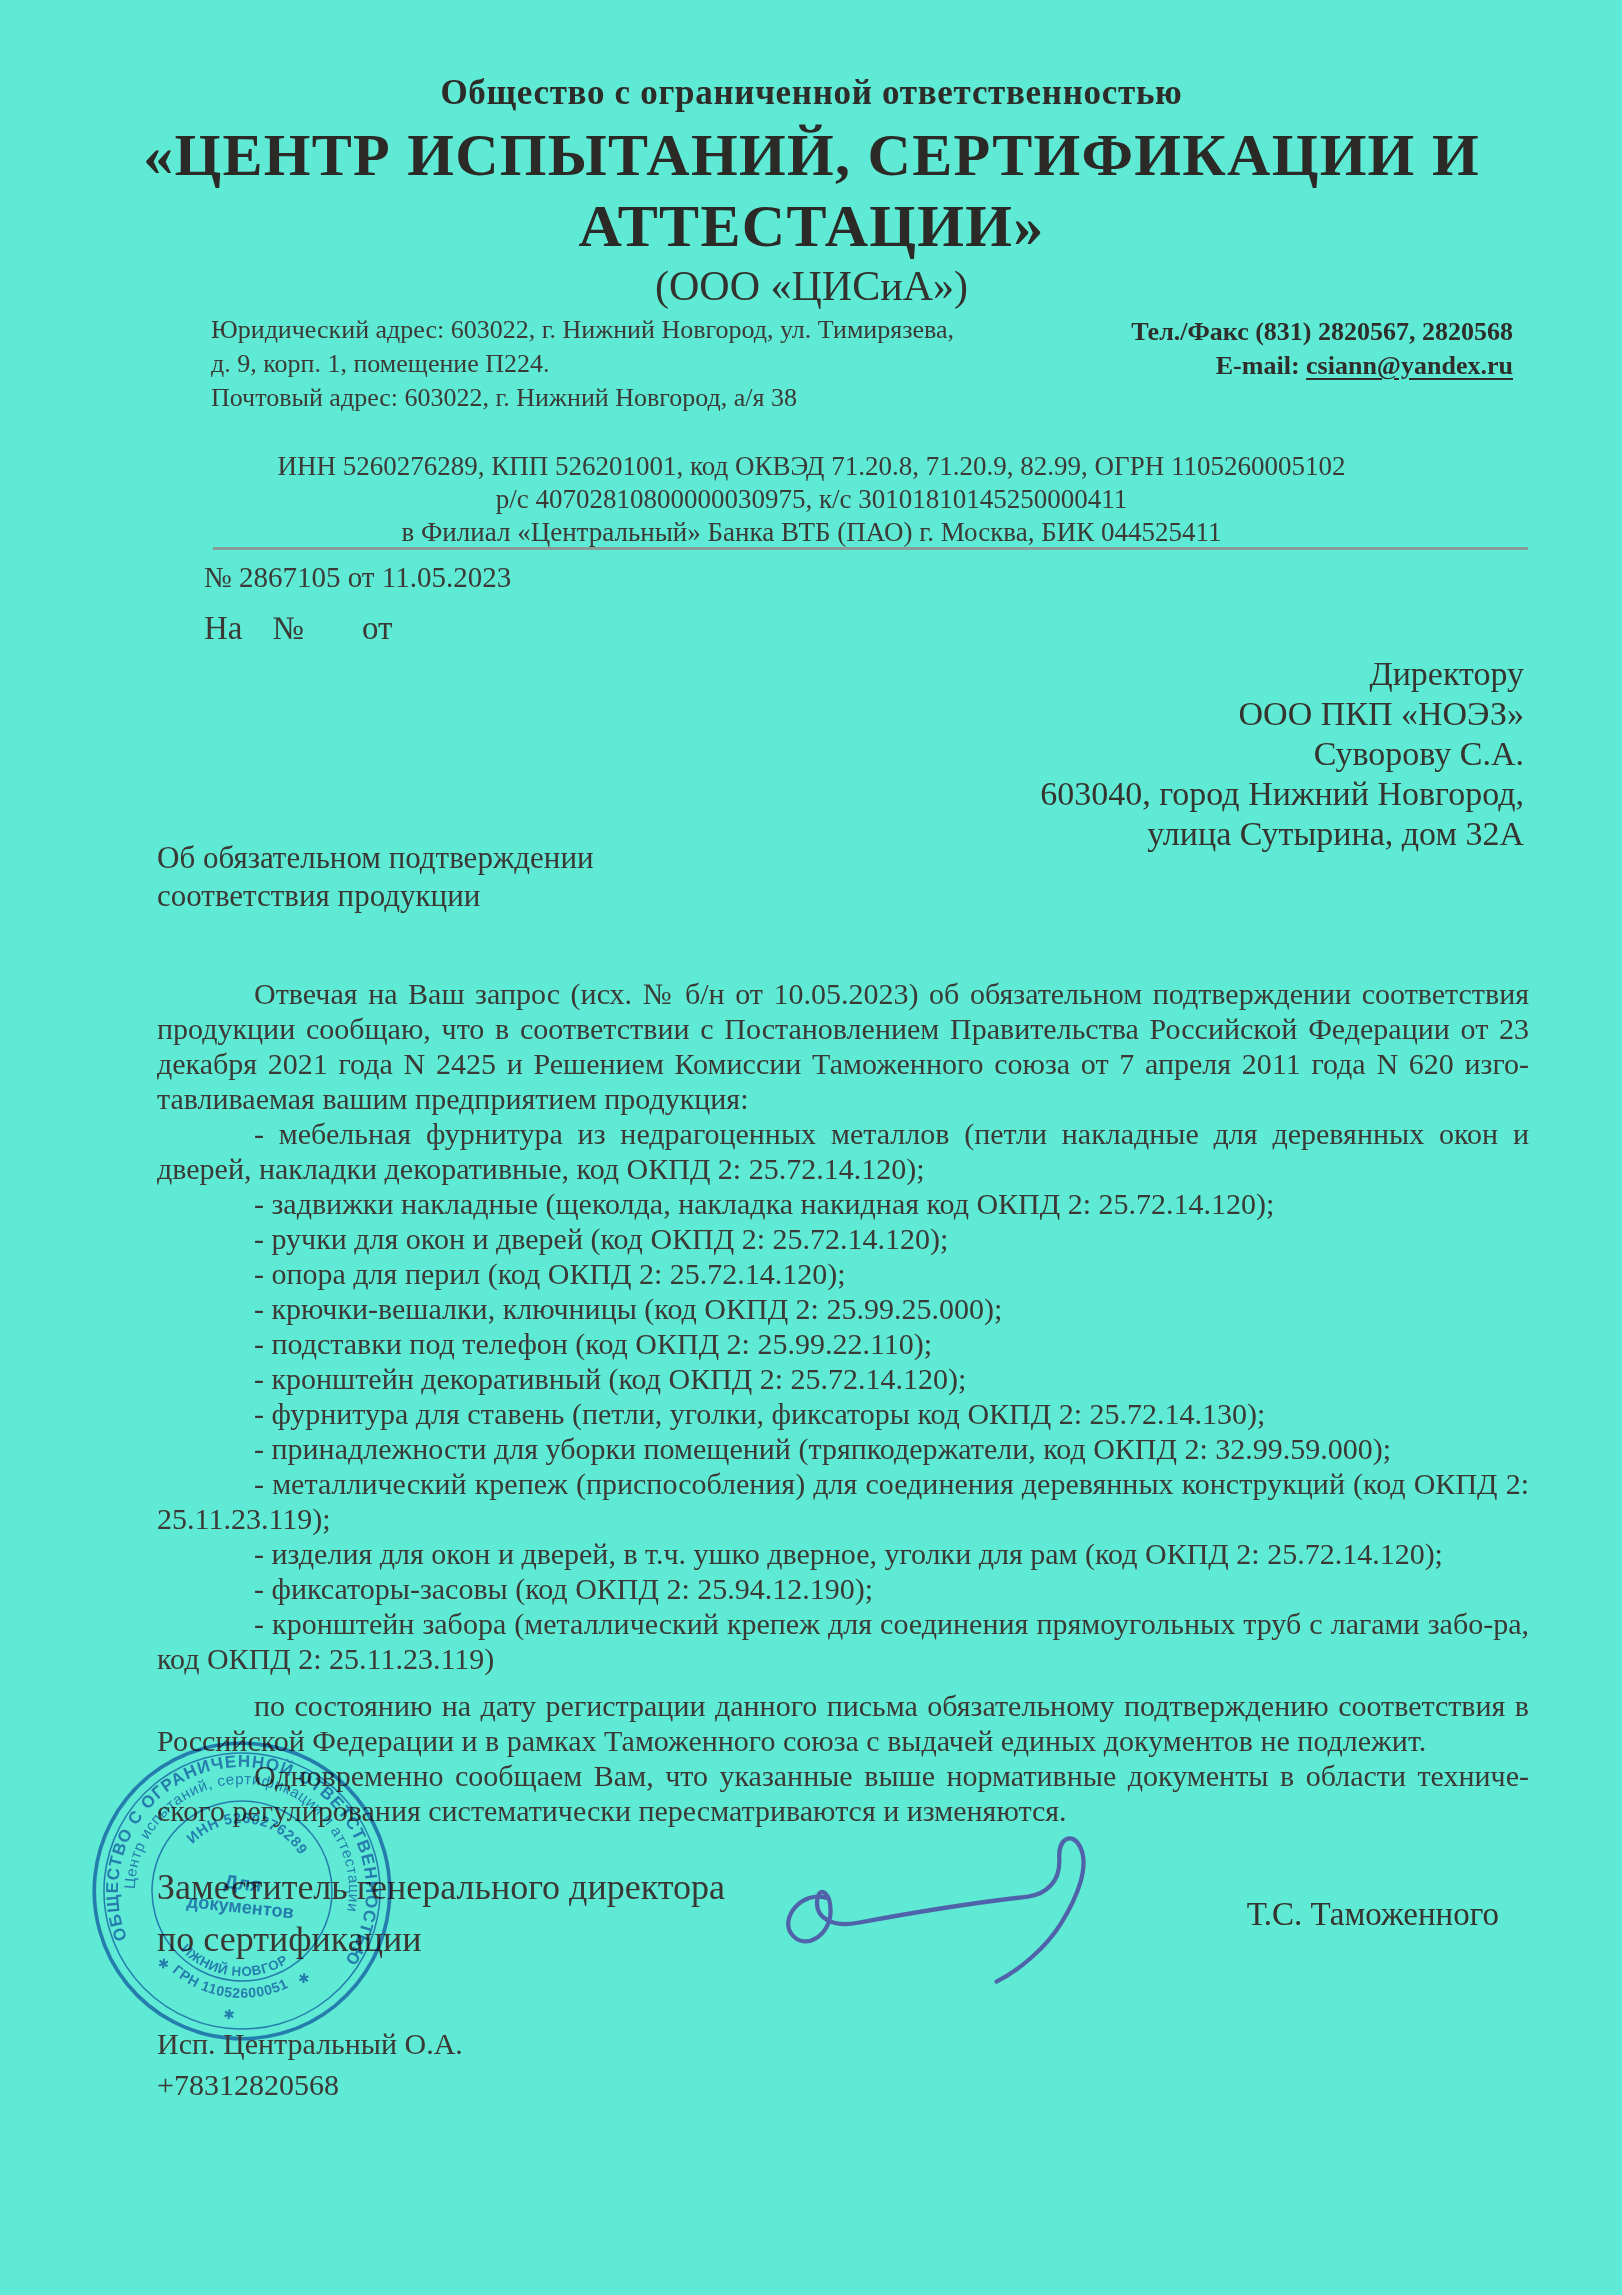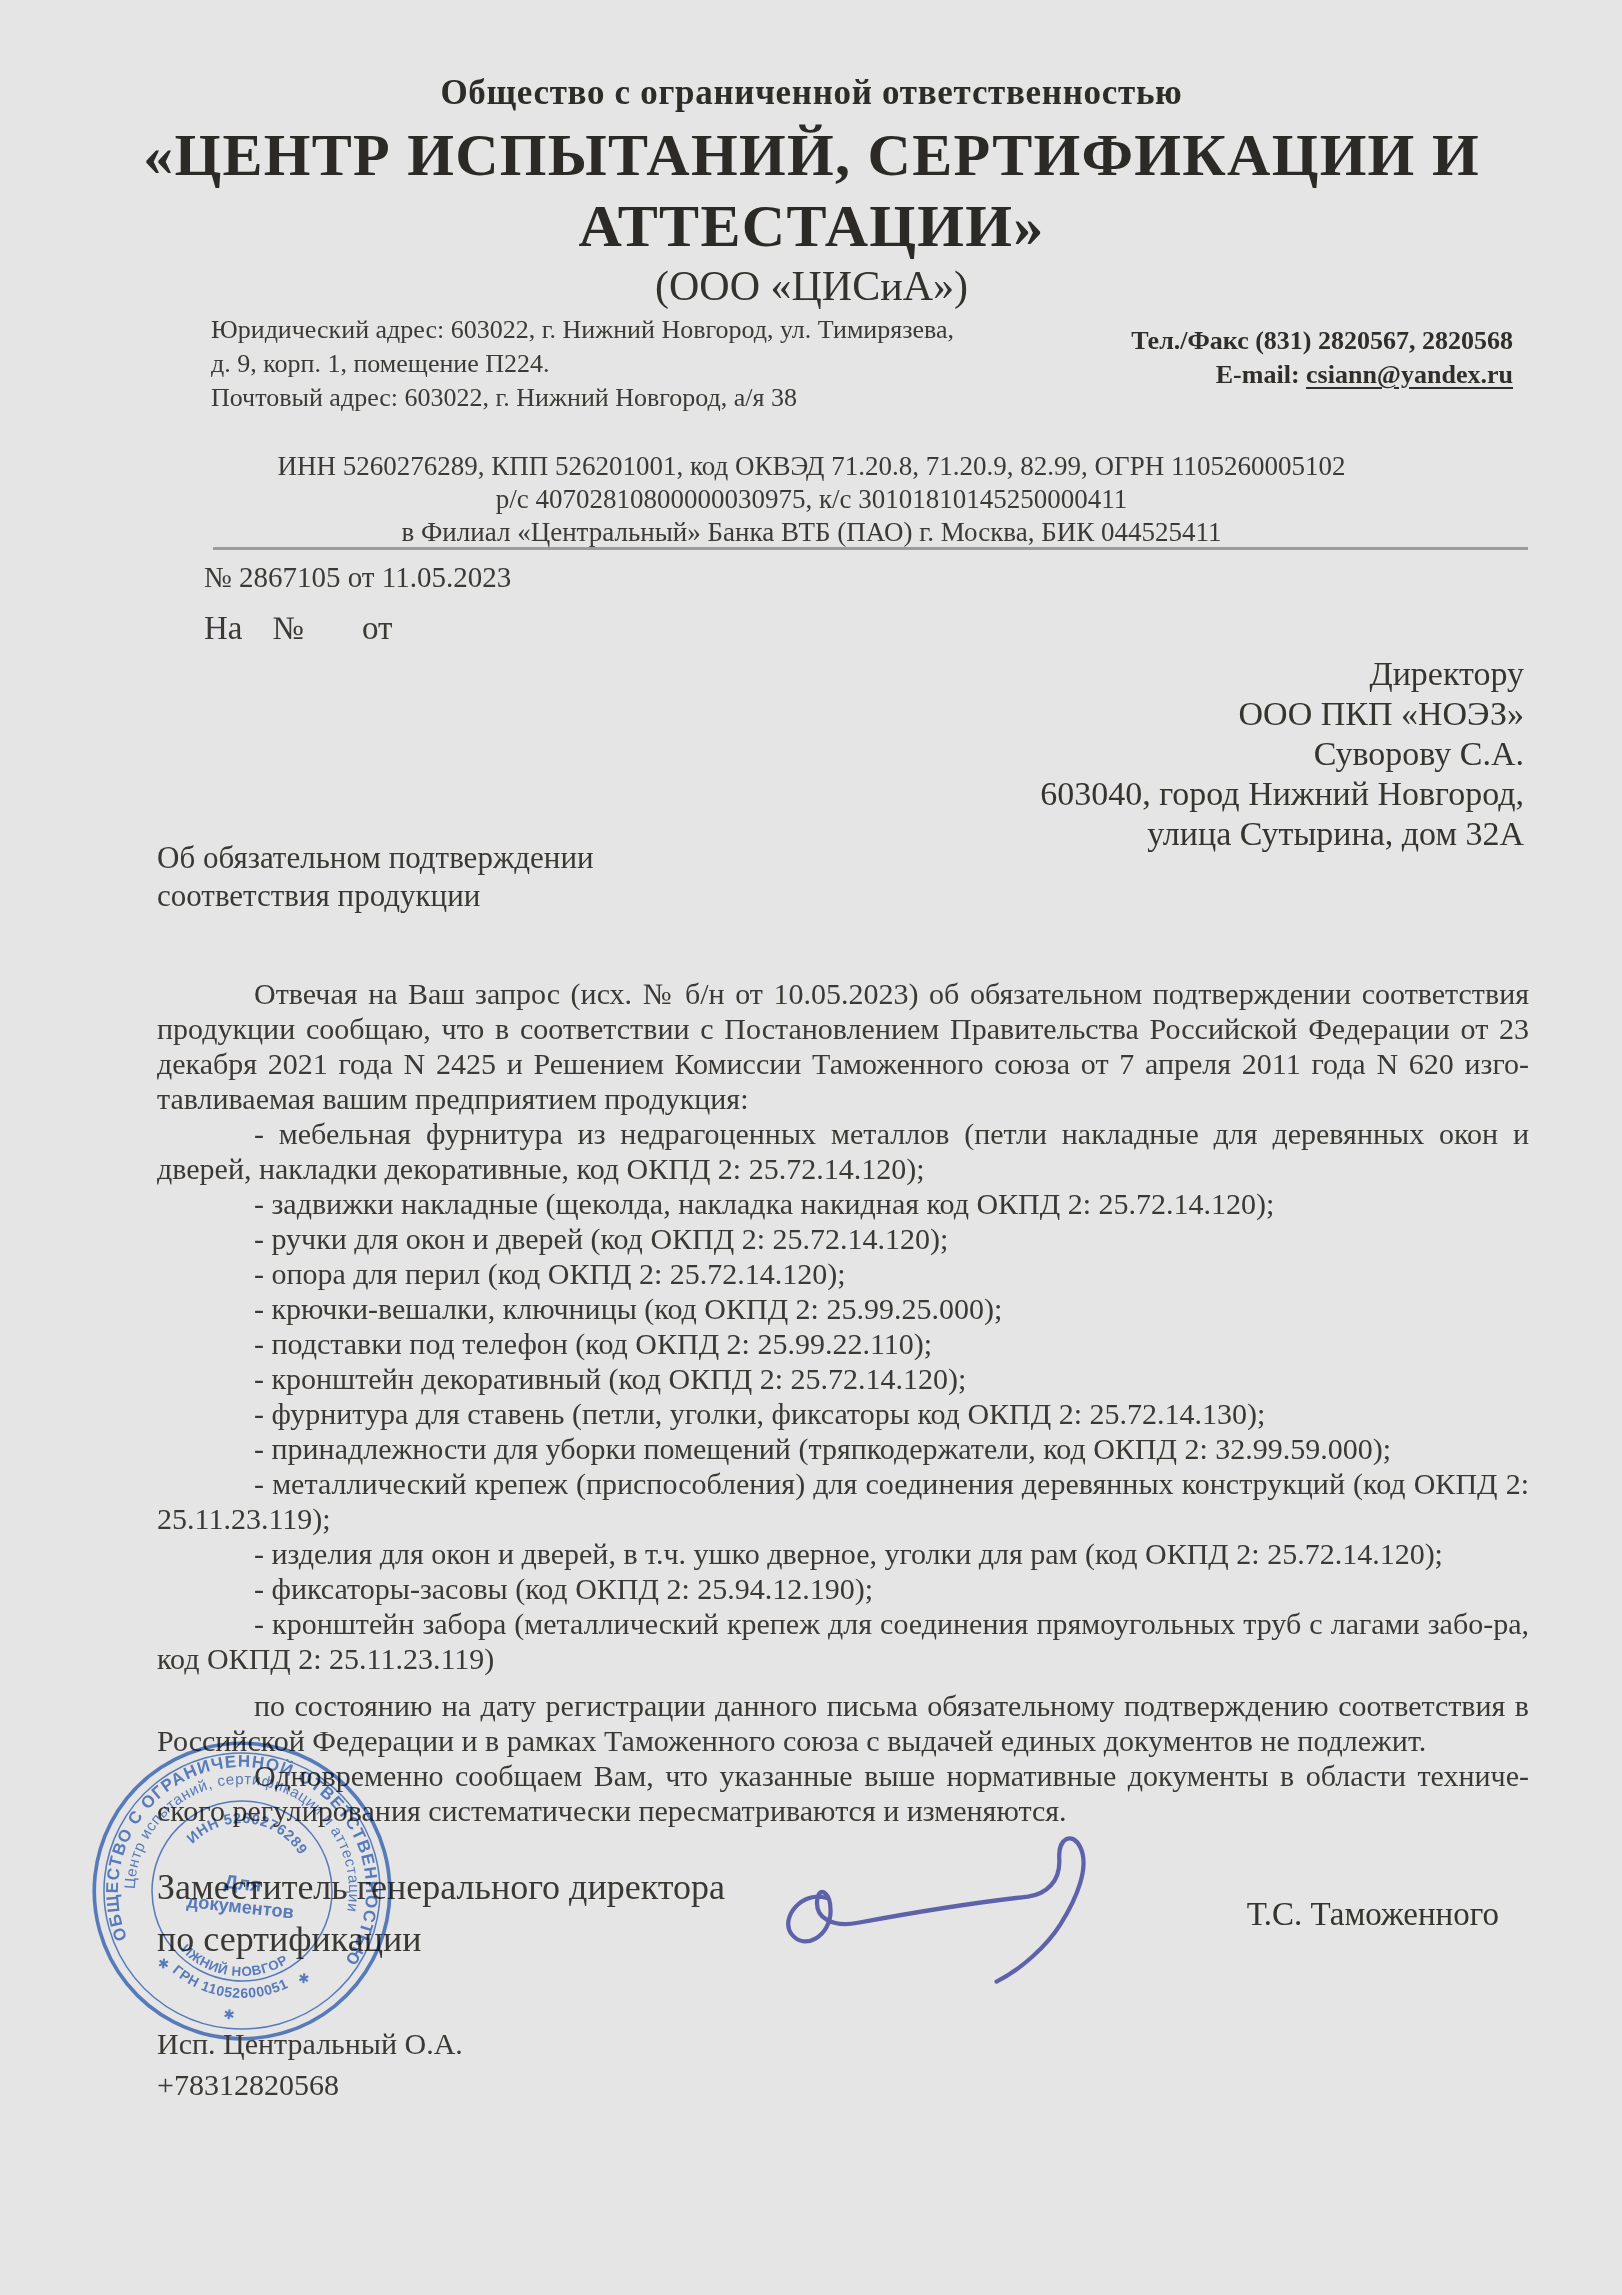--- a/index.html
+++ b/index.html
@@ -1,32 +1,32 @@
 <!DOCTYPE html>
 <html lang="ru" style="font-size:10.5px"><head>
 <meta charset="utf-8">
 <style>
   html,body{margin:0;padding:0;background:#ffffff;}
   .page{
     position:relative;
     width:1623px;height:2295px;
-    background:#e5e5e5;
+    background:#5eead4;
     font-family:"Liberation Serif","DejaVu Serif",serif;
     color:#3a3834;
     overflow:hidden;
   }
   .abs{position:absolute;}
   .ctr{left:0;width:100%;text-align:center;}
 
   .org-type{top:73px;font-size:35px;font-weight:bold;color:#2d2c29;letter-spacing:0.7px;}
   .org-name{top:120px;font-size:60px;line-height:71px;font-weight:bold;color:#2b2a27;letter-spacing:1.3px;}
   .org-short{top:262px;font-size:42px;color:#33322e;}
 
   .legal-block{left:211px;top:313px;font-size:26px;line-height:34px;color:#3c3a36;}
-  .contact-block{right:110px;top:315px;font-size:26px;line-height:34px;font-weight:bold;text-align:right;color:#2f2e2b;margin-top:9px;}
+  .contact-block{right:110px;top:315px;font-size:26px;line-height:34px;font-weight:bold;text-align:right;color:#2f2e2b;}
   .email-link{text-decoration:underline;text-underline-offset:3.9px;}
 
   .requisites{top:450px;font-size:27px;line-height:33px;color:#3c3a36;}
 
   .rule{left:213px;top:547px;width:1315px;height:3.3px;background:#8f8f8f;opacity:.85;}
 
   .out-ref{left:204px;top:561px;font-size:29px;color:#3c3a36;}
   .in-ref{left:204px;top:610px;font-size:33px;color:#3c3a36;}
   .in-ref .gap{display:inline-block;width:30px;}
   .in-ref .gap2{display:inline-block;width:58px;}

